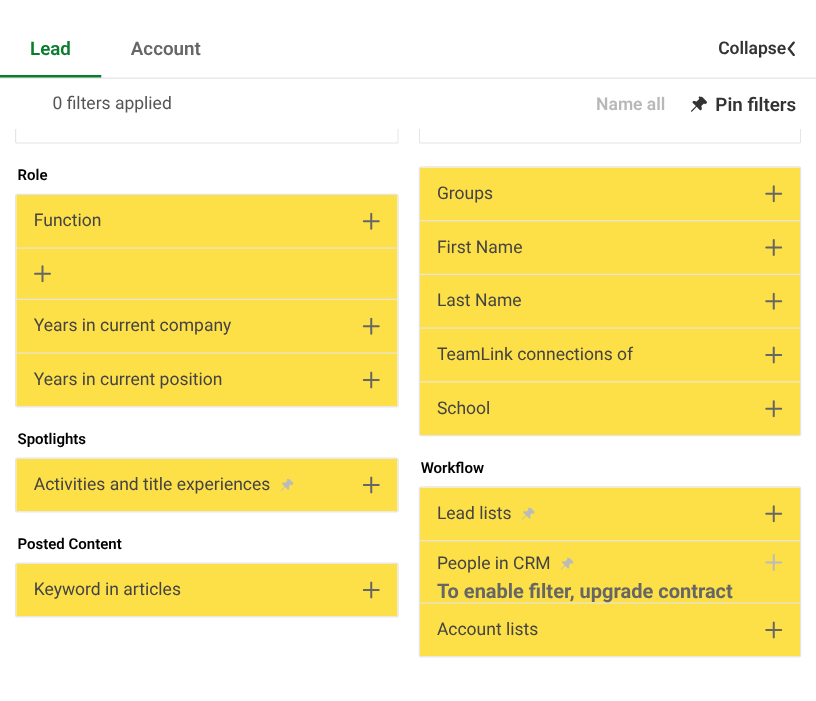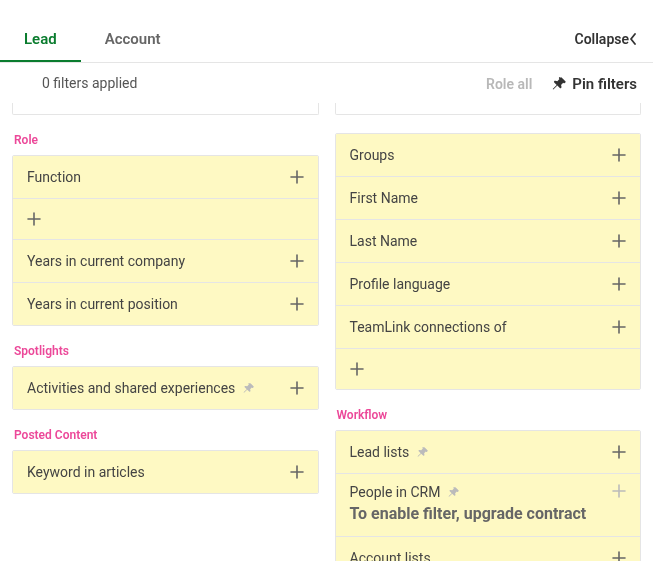--- a/index.html
+++ b/index.html
@@ -96,44 +96,44 @@
     background: #fff;
     border: 1px solid #e5e5e5;
     border-top: none;
     border-radius: 0 0 2px 2px;
     height: 12px;
     margin-bottom: 18px;
   }
   .section-title {
     font-size: 12px;
     font-weight: 600;
-    color: #ec4899;
+    color: #000000;
     margin: 0 0 8px 2px;
   }
   .filter-group {
     border: 1px solid #e5e5e5;
     border-radius: 2px;
     overflow: hidden;
     margin-bottom: 18px;
   }
   .filter-row {
     display: flex;
     justify-content: space-between;
     align-items: center;
     padding: 13px 14px;
-    background: #fef9c3;
+    background: #fde047;
     border-bottom: 1px solid #e5e5e5;
     font-size: 14px;
     color: #444;
     cursor: pointer;
   }
   .filter-row.has-subtext {
     flex-direction: row;
     align-items: flex-start;
-    padding: 10px 14px 13px 14px;
+    padding: 10px 14px 0 14px;
   }
   .filter-row:last-child {
     border-bottom: none;
   }
   .filter-label {
     display: flex;
     align-items: center;
     gap: 8px;
     flex: 1;
     min-width: 0;
@@ -183,21 +183,21 @@
       <svg width="8" height="12" viewBox="0 0 8 12">
           <path d="M6 1 L2 6 L6 11" stroke="#333" stroke-width="1.8" fill="none" stroke-linecap="round" stroke-linejoin="round"></path>
         </svg>
     </span>
   </div>
 </div>
 
 <div class="subheader">
   <div class="filters-applied">0 filters applied</div>
   <div class="subheader-actions">
-    <div class="clear-all">Role all</div>
+    <div class="clear-all">Name all</div>
     <div class="pin-filters">
       <span class="pin-icon">
         <svg width="14" height="14" viewBox="0 0 16 16">
             <path d="M9.828.722a1 1 0 011.414 0l4.036 4.036a1 1 0 010 1.414l-.707.707a1 1 0 01-1.414 0l-.354-.354-2.475 2.475a5 5 0 01.354 3.182l-.354.354a1 1 0 01-1.414 0L6.086 9.707 1.5 14.293l-.707-.707 4.586-4.586L2.55 6.172a1 1 0 010-1.414l.354-.354a5 5 0 013.182.354L8.56 2.283l-.354-.354a1 1 0 010-1.414l.707-.707z" fill="#333"></path>
           </svg>
       </span>
       <span>Pin filters</span>
     </div>
   </div>
 </div>
@@ -244,21 +244,21 @@
               <path d="M7 1v12M1 7h12" stroke="#666" stroke-width="1.6" stroke-linecap="round"></path>
             </svg>
           </span>
       </div>
     </div>
 
     <div class="section-title">Spotlights</div>
     <div class="filter-group">
       <div class="filter-row">
         <div class="filter-label">
-          <span>Activities and shared experiences</span>
+          <span>Activities and title experiences</span>
           <span class="row-pin-icon">
               <svg width="11" height="11" viewBox="0 0 16 16">
                 <path d="M9.828.722a1 1 0 011.414 0l4.036 4.036a1 1 0 010 1.414l-.707.707a1 1 0 01-1.414 0l-.354-.354-2.475 2.475a5 5 0 01.354 3.182l-.354.354a1 1 0 01-1.414 0L6.086 9.707 1.5 14.293l-.707-.707 4.586-4.586L2.55 6.172a1 1 0 010-1.414l.354-.354a5 5 0 013.182.354L8.56 2.283l-.354-.354a1 1 0 010-1.414l.707-.707z" fill="#bbb"></path>
               </svg>
             </span>
         </div>
         <span class="add-icon">
             <svg width="14" height="14" viewBox="0 0 14 14">
               <path d="M7 1v12M1 7h12" stroke="#666" stroke-width="1.6" stroke-linecap="round"></path>
             </svg>
@@ -310,39 +310,32 @@
             <span>Last Name</span>
           </div>
         <span class="add-icon">
             <svg width="14" height="14" viewBox="0 0 14 14">
               <path d="M7 1v12M1 7h12" stroke="#666" stroke-width="1.6" stroke-linecap="round"></path>
             </svg>
           </span>
       </div>
       <div class="filter-row">
         <div class="filter-label">
-            <span>Profile language</span>
-          </div>
-        <span class="add-icon">
-            <svg width="14" height="14" viewBox="0 0 14 14">
-              <path d="M7 1v12M1 7h12" stroke="#666" stroke-width="1.6" stroke-linecap="round"></path>
-            </svg>
-          </span>
-      </div>
-      <div class="filter-row">
-        <div class="filter-label">
             <span>TeamLink connections of</span>
           </div>
         <span class="add-icon">
             <svg width="14" height="14" viewBox="0 0 14 14">
               <path d="M7 1v12M1 7h12" stroke="#666" stroke-width="1.6" stroke-linecap="round"></path>
             </svg>
           </span>
       </div>
       <div class="filter-row">
+        <div class="filter-label">
+            <span>School</span>
+          </div>
         <span class="add-icon">
             <svg width="14" height="14" viewBox="0 0 14 14">
               <path d="M7 1v12M1 7h12" stroke="#666" stroke-width="1.6" stroke-linecap="round"></path>
             </svg>
           </span>
       </div>
     </div>
 
     <div class="section-title">Workflow</div>
     <div class="filter-group" style="margin-bottom:0;">

